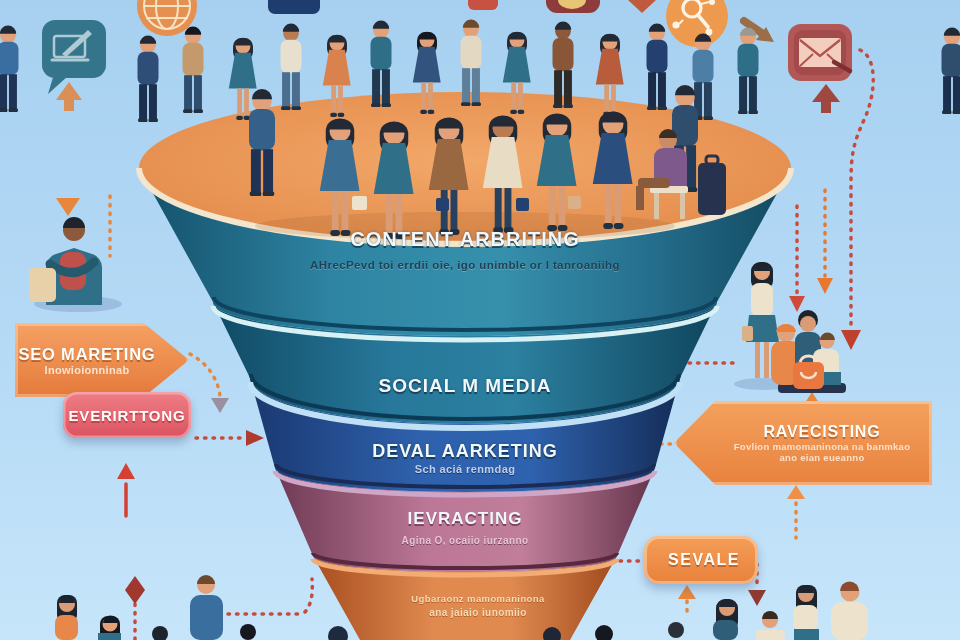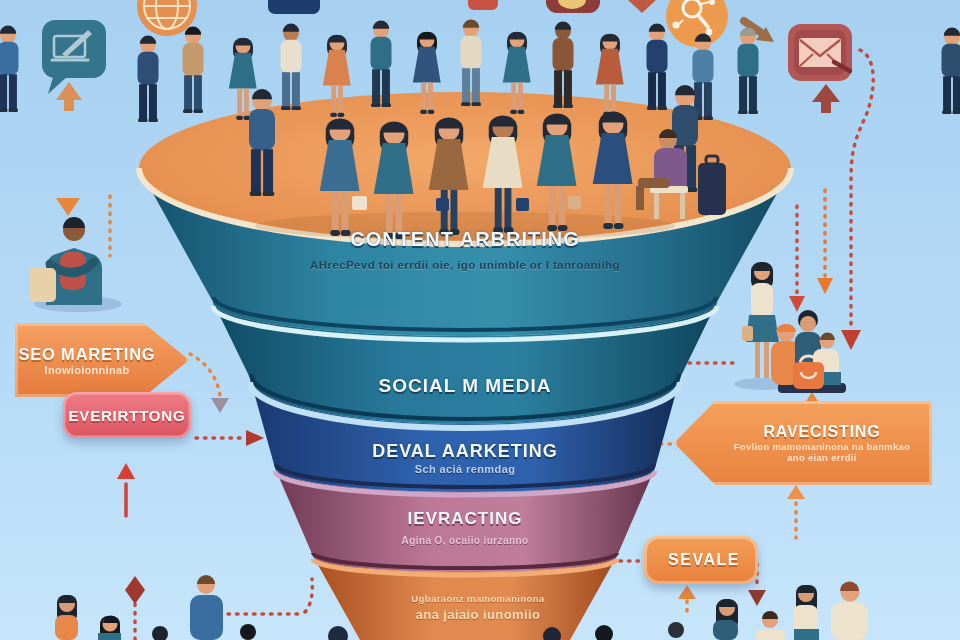--- a/index.html
+++ b/index.html
@@ -335,31 +335,31 @@
 </svg>
 
 <div class="ov ftitle" style="left:465px;top:228px;font-size:20px;">CONTENT ARBRITING</div>
 <div class="ov fsub" style="left:465px;top:259px;font-size:11.5px;color:#1E4258;text-shadow:0 1px 0 rgba(255,255,255,0.25);">AHrecPevd toi errdii oie, igo unimble or l tanroaniihg</div>
 <div class="ov ftitle" style="left:465px;top:354px;font-size:19px;margin-top:21px;">SOCIAL M MEDIA</div>
 <div class="ov ftitle" style="left:465px;top:441px;font-size:18px;">DEVAL AARKETING</div>
 <div class="ov fsub" style="left:465px;top:463px;font-size:11px;color:#BCD0EC;text-shadow:0 1px 0 rgba(10,25,60,0.6);">Sch aciá renmdag</div>
 <div class="ov ftitle" style="left:465px;top:509px;font-size:17px;text-shadow:0 2px 0 rgba(94,46,72,0.7);">IEVRACTING</div>
 <div class="ov fsub" style="left:465px;top:535px;font-size:10px;color:#E6C6D6;text-shadow:0 1px 0 rgba(74,34,56,0.6);">Agina O, ocaiio iurzanno</div>
 <div class="ov fsub" style="left:478px;top:593px;font-size:9.5px;color:#F6DCB4;text-shadow:0 1px 0 rgba(158,78,32,0.7);">Ugbaraonz mamomaninona</div>
-<div class="ov fsub" style="left:478px;top:607px;font-size:13px;color:#F6DCB4;text-shadow:0 1px 0 rgba(158,78,32,0.7);">ana jaiaio iunomiio</div>
+<div class="ov fsub" style="left:478px;top:607px;font-size:10px;color:#F6DCB4;text-shadow:0 1px 0 rgba(158,78,32,0.7);">ana jaiaio iunomiio</div>
 
 <div class="badge" id="seo-badge">
   <div class="bt" style="font-size:16.5px;">SEO MARETING</div>
   <div class="bs" style="font-size:11px;color:#FBE3CE;">Inowioionninab</div>
 </div>
 <div class="badge" id="evert-badge">
   <div class="bt" style="font-size:15px;text-shadow:0 1.5px 0 rgba(150,35,45,0.5);">EVERIRTTONG</div>
 </div>
 <div class="badge" id="ravec-badge">
   <div class="bt" style="font-size:16px;">RAVECISTING</div>
   <div class="bs" style="font-size:9.5px;color:#FBE0C8;">Fovlion mamomaninona na banmkao</div>
-  <div class="bs" style="font-size:9.5px;color:#FBE0C8;">ano eian errdii</div>
+  <div class="bs" style="font-size:9.5px;color:#FBE0C8;">ano eian eueanno</div>
 </div>
 <div class="badge" id="sevale-badge">
   <div class="bt" style="font-size:16px;letter-spacing:1.5px;margin-left:6px;">SEVALE</div>
 </div>
 
 </div>
 
 </body></html>

